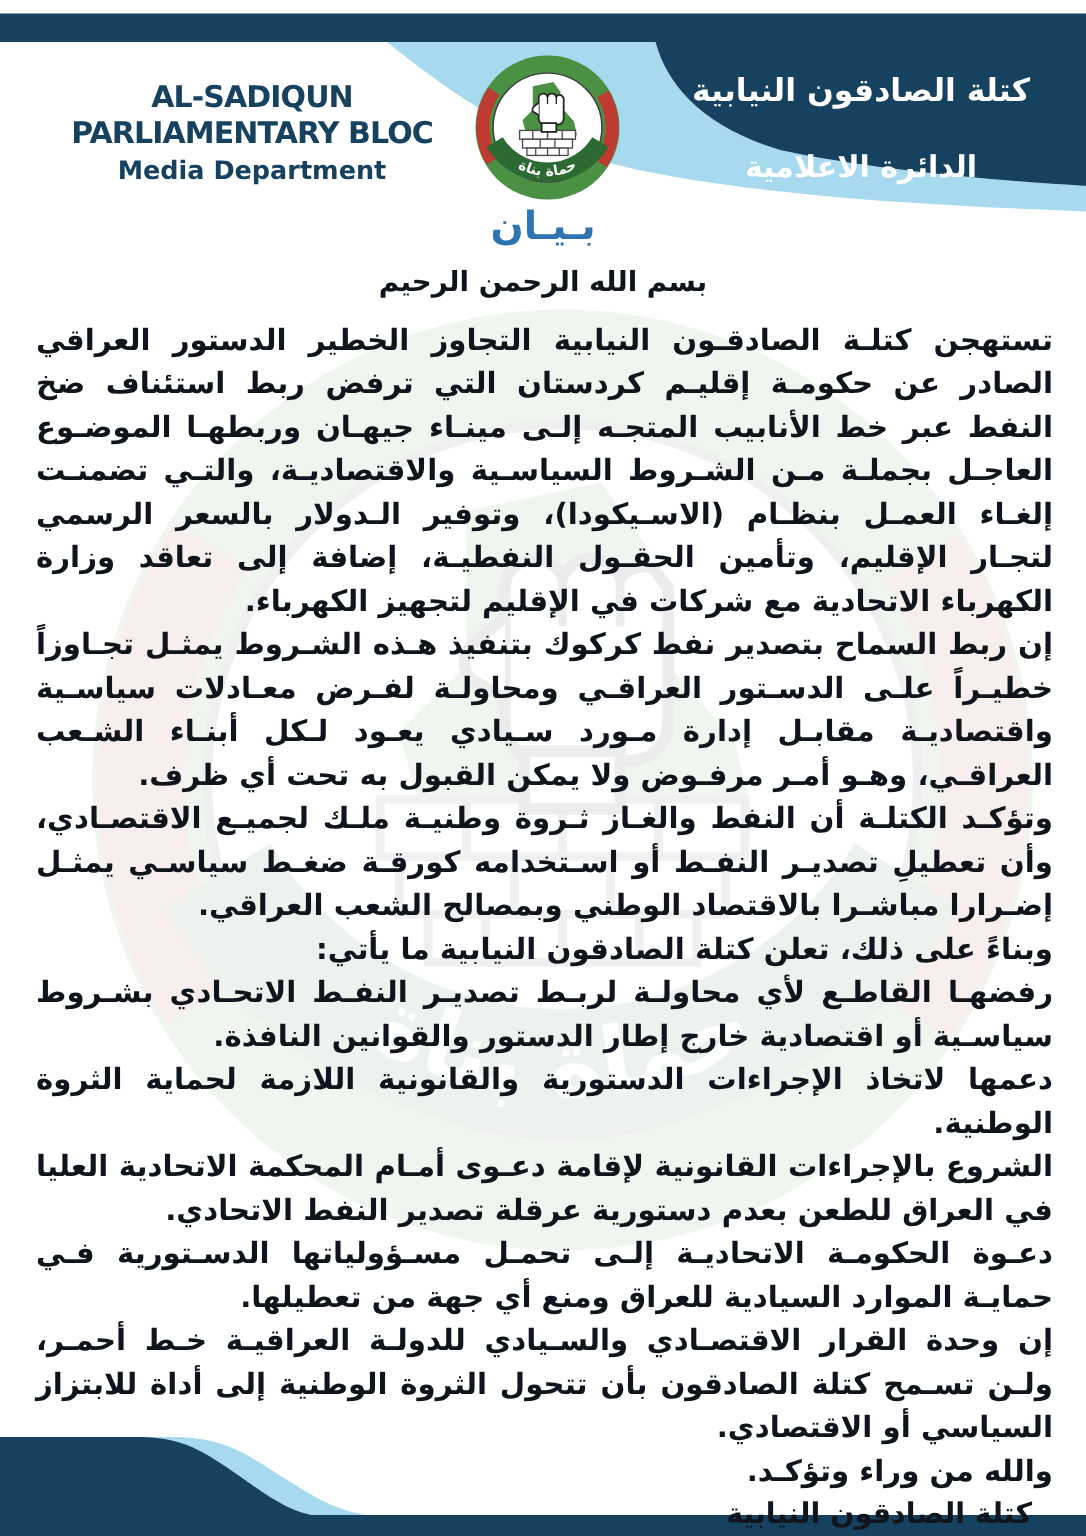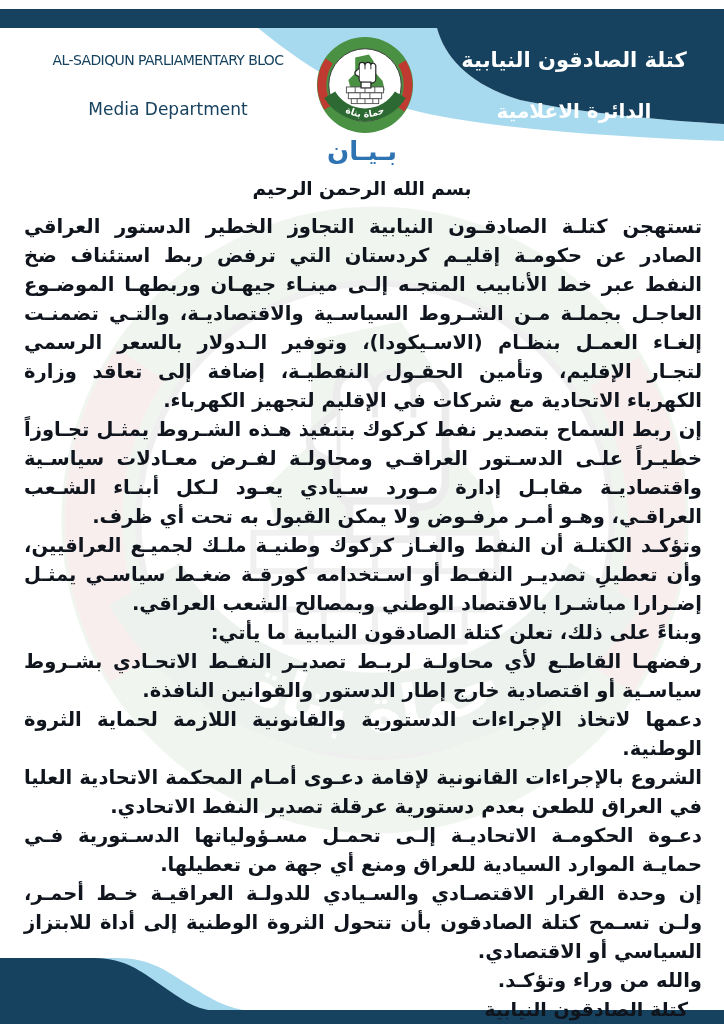--- a/index.html
+++ b/index.html
@@ -7,22 +7,22 @@
     position:relative;width:724px;height:1024px;margin:0 auto;
     background:#ffffff;overflow:hidden;
     font-family:"DejaVu Sans","Liberation Sans",sans-serif;
   }
   
   #header-decoration{position:absolute;top:0;left:0;z-index:1;}
   #org-en{
     position:absolute;top:52px;left:18px;width:300px;z-index:3;
     text-align:center;color:#17425f;
   }
-  #org-en .l1{font-size:14px;font-weight:normal;letter-spacing:-0.6px;}
-  #org-en .l2{font-size:17px;font-weight:normal;margin-top:31px;}
+  #org-en .l1{font-size:20px;font-weight:bold;letter-spacing:-0.6px;}
+  #org-en .l2{font-size:17px;font-weight:bold;margin-top:4px;}
   #org-ar{
     position:absolute;top:48px;right:30px;width:240px;z-index:3;
     text-align:center;color:#ffffff;direction:rtl;
   }
   #org-ar .l1{font-size:21px;font-weight:bold;}
   #org-ar .l2{font-size:20px;font-weight:bold;margin-top:27px;}
   #logo{position:absolute;top:36px;left:316px;width:98px;height:98px;z-index:4;}
   
   #watermark{
     position:absolute;top:200px;left:55px;width:640px;height:640px;
@@ -129,21 +129,21 @@
   <svg id="logo" viewBox="0 0 100 100">
     <use href="#sadiqun-logo"></use>
   </svg>
 
   <div id="statement-title">بـيـان</div>
   <div id="basmala">بسم الله الرحمن الرحيم</div>
 
   <div id="body-text">
     <p>تستهجن كتلـة الصادقـون النيابية التجاوز الخطير الدستور العراقي الصادر عن حكومـة إقليـم كردستان التي ترفض ربط استئناف ضخ النفط عبر خط الأنابيب المتجـه إلـى مينـاء جيهـان وربطهـا الموضـوع العاجـل بجملـة مـن الشـروط السياسـية والاقتصاديـة، والتـي تضمنـت إلغـاء العمـل بنظـام (الاسـيكودا)، وتوفير الـدولار بالسعر الرسمي لتجـار الإقليم، وتأمين الحقـول النفطيـة، إضافة إلى تعاقد وزارة الكهرباء الاتحادية مع شركات في الإقليم لتجهيز الكهرباء.</p>
     <p>إن ربط السماح بتصدير نفط كركوك بتنفيذ هـذه الشـروط يمثـل تجـاوزاً خطيـراً علـى الدسـتور العراقـي ومحاولـة لفـرض معـادلات سياسـية واقتصاديـة مقابـل إدارة مـورد سـيادي يعـود لـكل أبنـاء الشـعب العراقـي، وهـو أمـر مرفـوض ولا يمكن القبول به تحت أي ظرف.</p>
-    <p>وتؤكـد الكتلـة أن النفط والغـاز كركوك وطنيـة ملـك لجميـع العراقيين، وأن تعطيلِ تصديـر النفـط أو اسـتخدامه كورقـة ضغـط سياسـي يمثـل إضـرارا مباشـرا بالاقتصاد الوطني وبمصالح الشعب العراقي.</p>
+    <p>وتؤكـد الكتلـة أن النفط والغـاز ثـروة وطنيـة ملـك لجميـع الاقتصـادي، وأن تعطيلِ تصديـر النفـط أو اسـتخدامه كورقـة ضغـط سياسـي يمثـل إضـرارا مباشـرا بالاقتصاد الوطني وبمصالح الشعب العراقي.</p>
     <p>وبناءً على ذلك، تعلن كتلة الصادقون النيابية ما يأتي:</p>
     <p>رفضهـا القاطـع لأي محاولـة لربـط تصديـر النفـط الاتحـادي بشـروط سياسـية أو اقتصادية خارج إطار الدستور والقوانين النافذة.</p>
     <p>دعمها لاتخاذ الإجراءات الدستورية والقانونية اللازمة لحماية الثروة الوطنية.</p>
     <p>الشروع بالإجراءات القانونية لإقامة دعـوى أمـام المحكمة الاتحادية العليا في العراق للطعن بعدم دستورية عرقلة تصدير النفط الاتحادي.</p>
     <p>دعـوة الحكومـة الاتحاديـة إلـى تحمـل مسـؤولياتها الدسـتورية فـي حمايـة الموارد السيادية للعراق ومنع أي جهة من تعطيلها.</p>
     <p>إن وحدة القرار الاقتصـادي والسـيادي للدولـة العراقيـة خـط أحمـر، ولـن تسـمح كتلة الصادقون بأن تتحول الثروة الوطنية إلى أداة للابتزاز السياسي أو الاقتصادي.</p>
     <p>والله من وراء وتؤكـد.</p>
 
     <div id="signature">
       <span class="sig-line">كتلة الصادقون النيابية</span>

